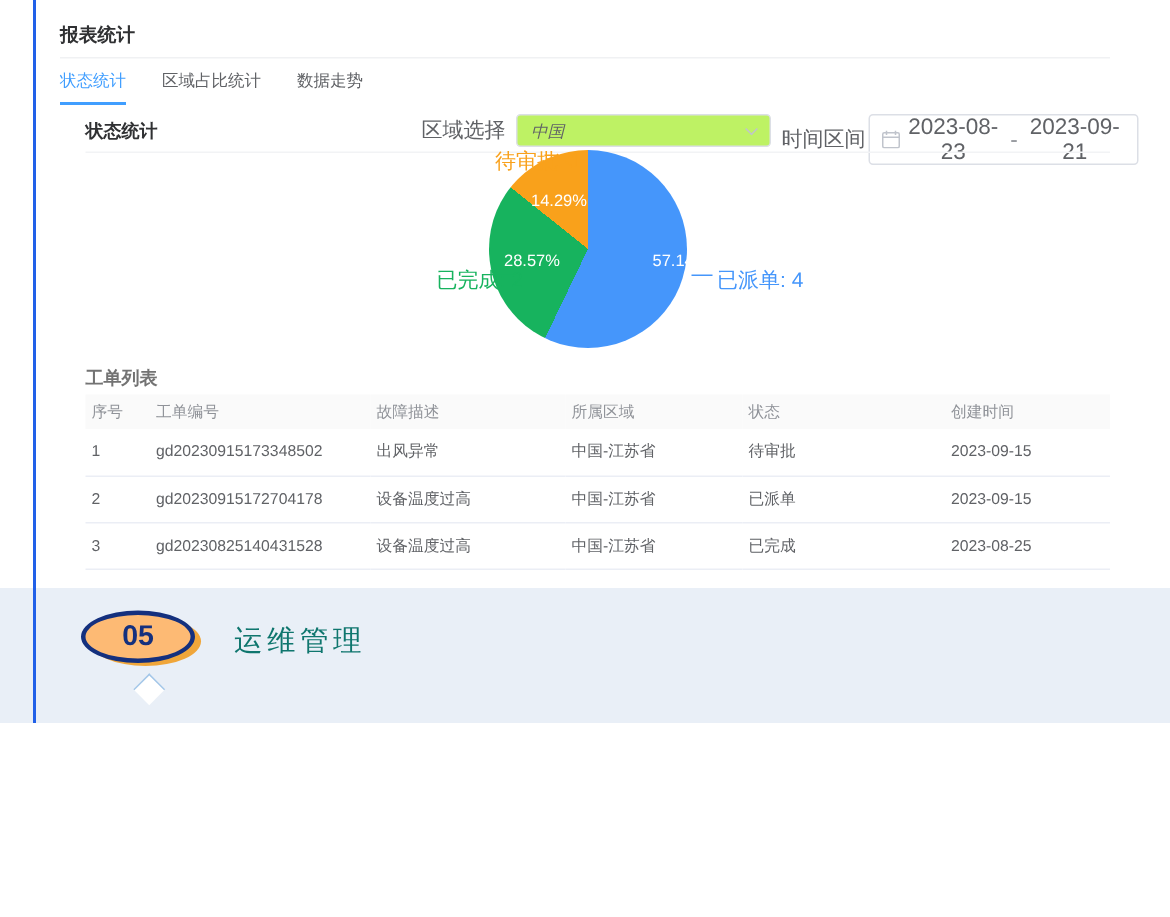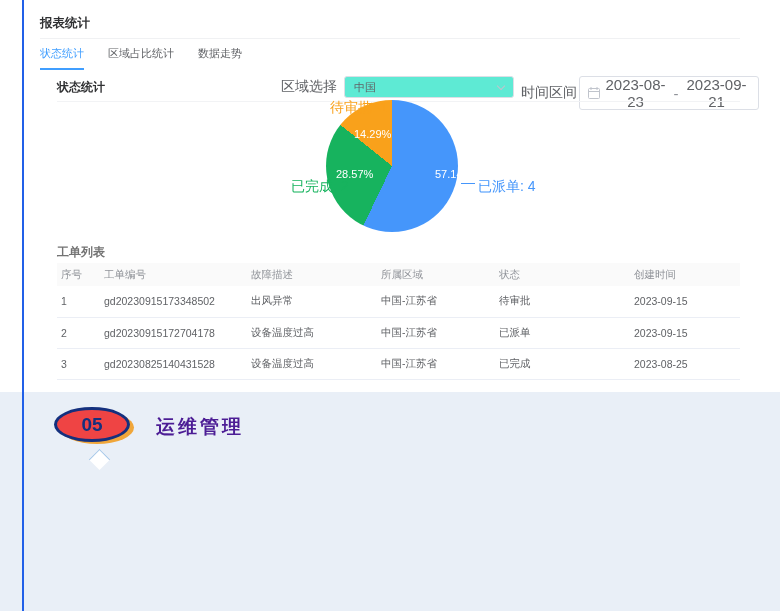--- a/index.html
+++ b/index.html
@@ -1,35 +1,35 @@
 <!DOCTYPE html>
 <html><head>
 <meta charset="utf-8">
 <style>
   * { margin:0; padding:0; box-sizing:border-box; }
   body { width:780px; height:611px; font-family:"Liberation Sans", sans-serif; background:#fff; }
-  .page { position:relative; width:780px; height:611px; background:#fff; overflow:hidden; }
+  .page { position:relative; width:780px; height:482px; background:#fff; overflow:hidden; }
 
   .bottom-bg { position:absolute; left:0; top:392px; width:780px; height:219px; background:#e9eff7; }
   .left-rule { position:absolute; left:22px; top:0; width:2px; height:611px; background:#2160e8; z-index:6; }
 
   
   .report-heading { position:absolute; left:40px; top:15px; font-size:12.5px; font-weight:bold; color:#303133; }
   .heading-divider { position:absolute; left:40px; top:38px; width:700px; height:1px; background:#f0f1f3; }
 
   .tabs { position:absolute; left:40px; top:46px; display:flex; gap:24px; }
   .tab { font-size:11px; color:#606266; padding-bottom:7px; cursor:pointer; }
   .tab.active { color:#409eff; border-bottom:2px solid #409eff; }
 
   .panel-title { position:absolute; left:57px; top:79px; font-size:12px; font-weight:bold; color:#303133; }
   .region-group { position:absolute; left:281px; top:76px; display:flex; align-items:center; gap:7px; }
   .ctl-label { font-size:14px; color:#606266; white-space:nowrap; }
-  .region-select { width:170px; height:22px; border:1px solid #dcdfe6; border-radius:3px; background:#5eead4;
+  .region-select { width:170px; height:22px; border:1px solid #dcdfe6; border-radius:3px; background:#bef264;
                    display:flex; align-items:center; justify-content:space-between; padding:0 9px;
-                   font-size:11px; color:#606266; cursor:pointer; }
+                   font-size:11px; color:#606266; cursor:pointer;font-style:italic; }
   .chevron { width:6px; height:6px; border-right:1px solid #c0c4cc; border-bottom:1px solid #c0c4cc;
              transform:rotate(45deg); margin-top:-3px; }
   .time-group { position:absolute; left:521px; top:76px; display:flex; align-items:center; gap:2px;justify-content:center; }
   .date-range { width:180px; height:22px; border:1px solid #dcdfe6; border-radius:3px; background:#fff;
                 display:flex; align-items:center; padding:16px 8px; font-size:15px; color:#606266; cursor:pointer; }
   .date-range .dt { flex:1; text-align:center; }
   .date-range .sep { width:14px; text-align:center; color:#909399; }
   .cal-icon { width:12px; height:12px; flex:0 0 12px; margin-right:2px; }
   .panel-divider { position:absolute; left:57px; top:101px; width:683px; height:1px; background:#f2f3f5; }
 
@@ -51,25 +51,25 @@
   .lead-orange-b { left:370px; top:106px; width:12px; transform:rotate(38deg); }
 
   
   .worklist-title { position:absolute; left:57px; top:244px; font-size:12px; font-weight:bold; color:#737373; }
   .worklist { position:absolute; left:57px; top:263px; width:683px; border-collapse:collapse; font-size:10.5px; }
   .worklist th { background:#fafafa; color:#909399; font-weight:normal; text-align:left;
                  height:23px; padding-left:4px; }
   .worklist td { height:31px; border-bottom:1px solid #ebeef5; color:#606266; padding-left:4px; }
 
   
-  .badge { position:absolute; left:54px; top:407px; width:76px; height:35px; background:#ef4444;
+  .badge { position:absolute; left:54px; top:407px; width:76px; height:35px; background:#fdba74;
            border:3px solid #14307e; border-radius:50%; display:flex; align-items:center; justify-content:center;
            font-size:19px; font-weight:bold; color:#14307e; box-shadow:5px 3px 0 -1px #f0a63a; z-index:3; }
-  .section-title { position:absolute; left:156px; top:414px; font-size:19px; font-weight:bold;
-                   color:#4c1d95; letter-spacing:3px; z-index:3; }
+  .section-title { position:absolute; left:156px; top:414px; font-size:19px; font-weight:normal;
+                   color:#0f766e; letter-spacing:3px; z-index:3; }
   .caret { position:absolute; left:92px; top:452px; width:15px; height:15px; transform:rotate(45deg);
            background:#fff; border-top:1px solid #a3c6e8; border-left:1px solid #a3c6e8; z-index:4; }
   .desc-box { position:absolute; left:55px; top:464px; width:686px; height:121px; background:#fff;
               border:1px solid #a3c6e8; border-radius:3px; z-index:2; }
   .desc-box p { margin:6px 13px; font-size:17px; line-height:36px; color:#141414; text-align:justify; }
   .desc-box b { font-weight:bold; }
 </style>
 </head>
 <body>
 

